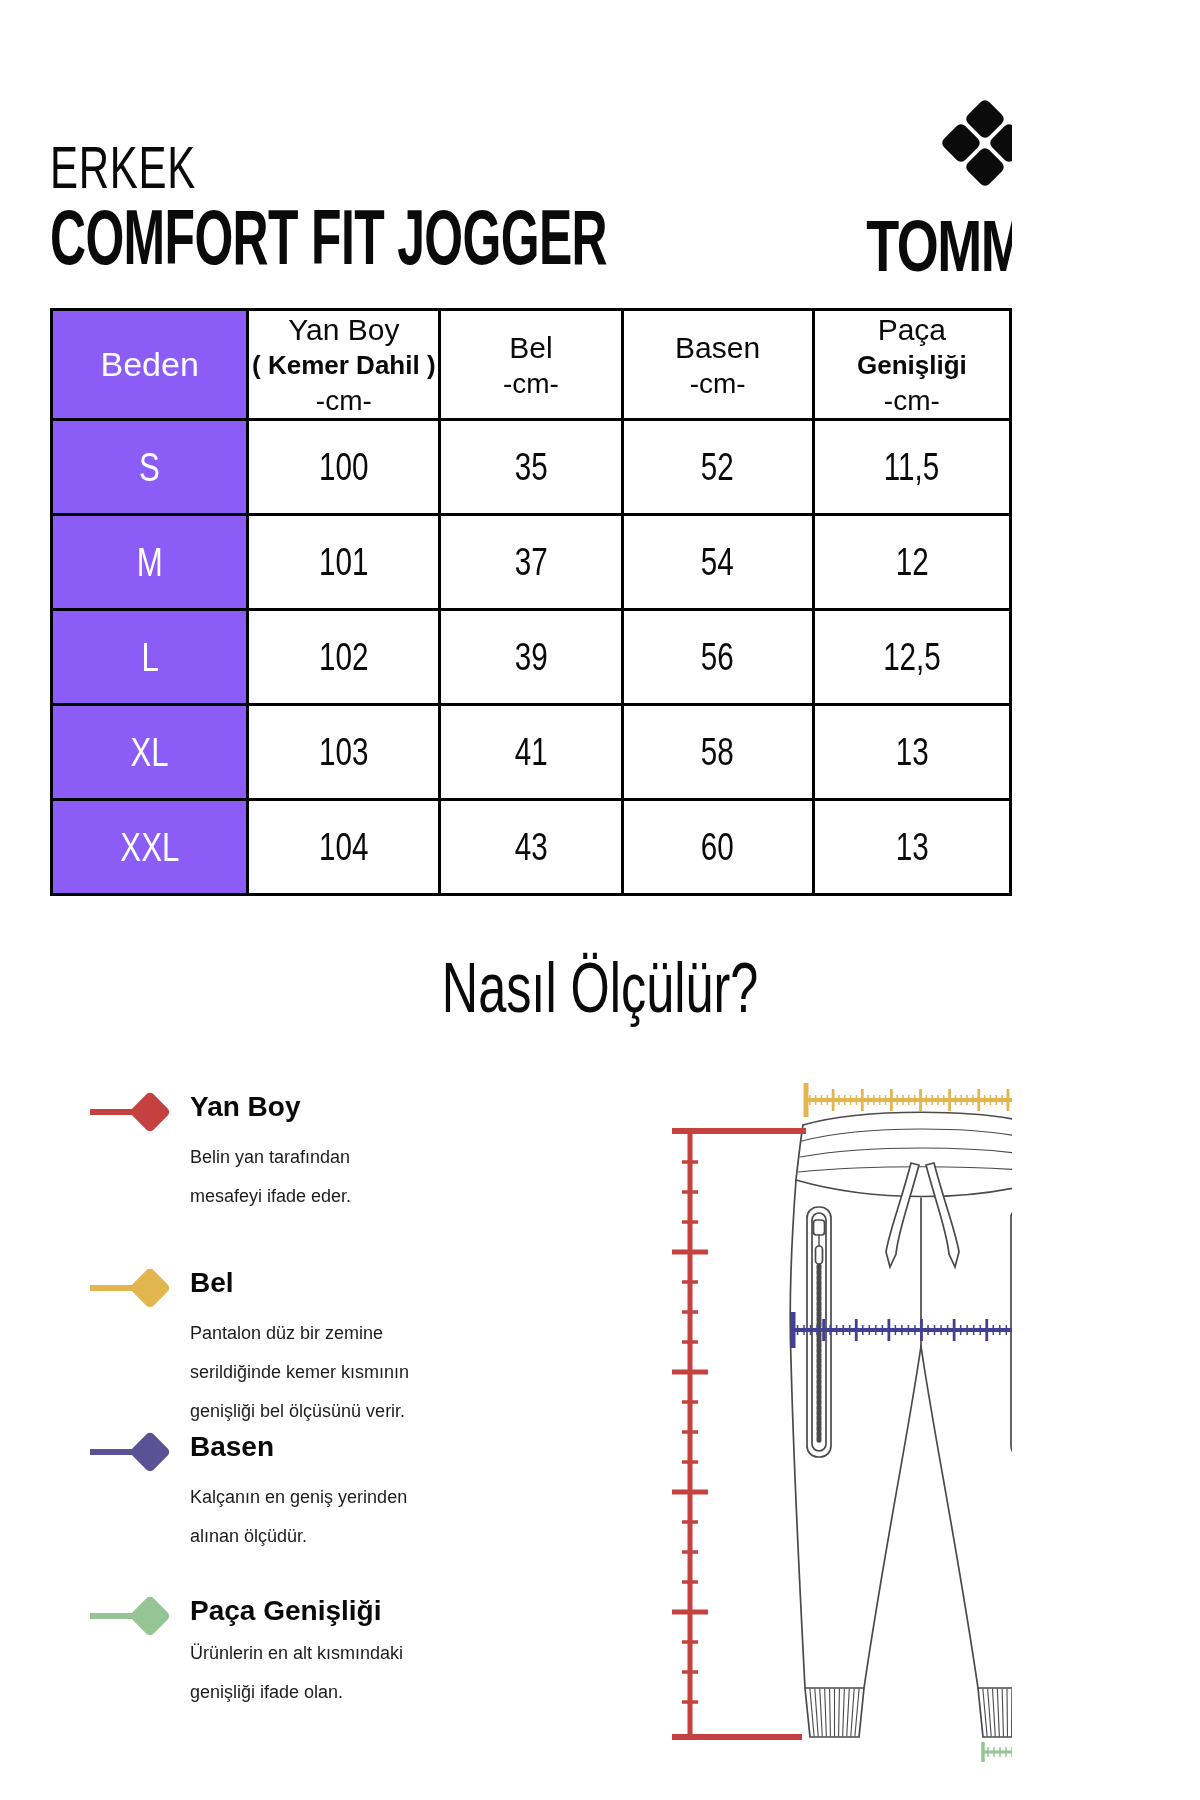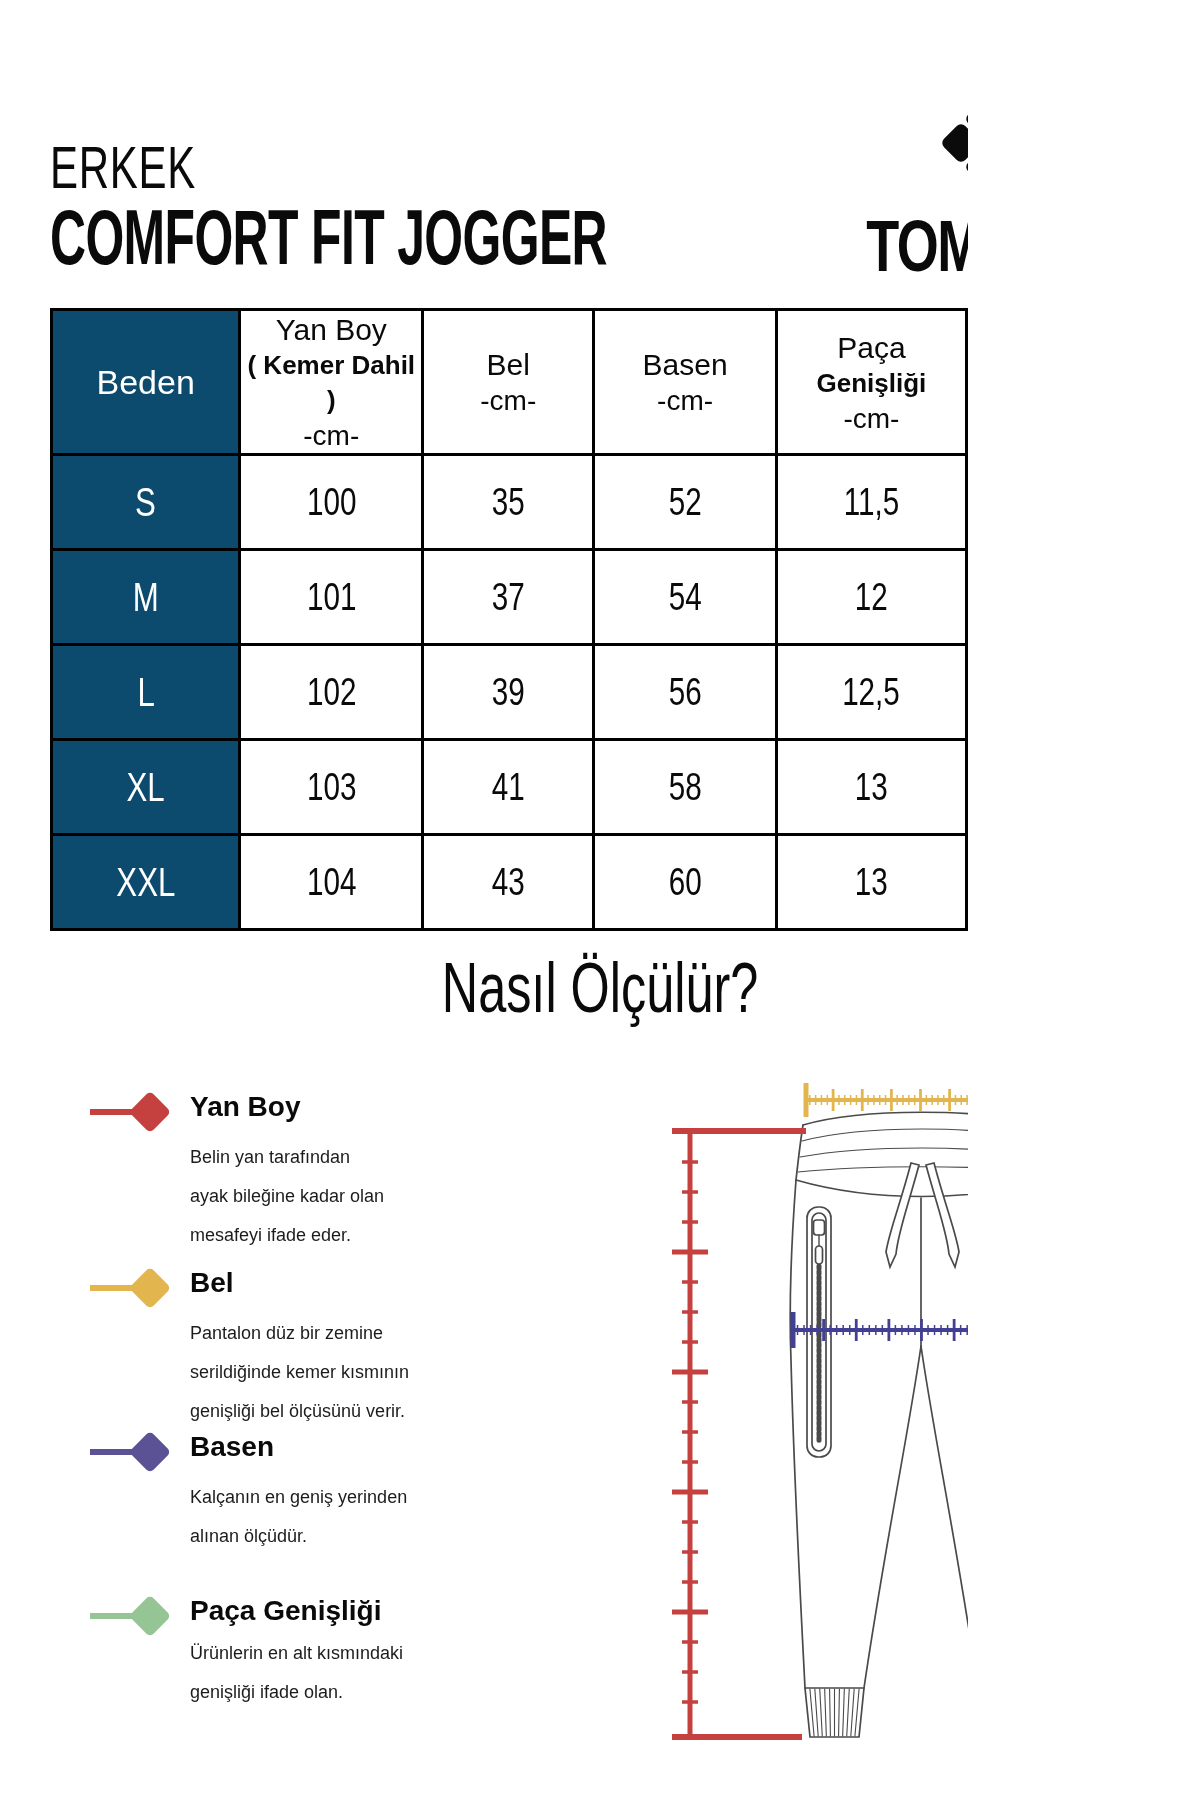--- a/index.html
+++ b/index.html
@@ -1,33 +1,33 @@
 <!DOCTYPE html>
 <html><head>
 <meta charset="utf-8">
 <style>
   html,body{margin:0;padding:0;background:#fff;}
   .page{position:relative;width:968px;height:1800px;background:#fff;overflow:hidden;
-        font-family:"Liberation Sans", sans-serif;color:#0a0a0a;}
+        font-family:"Liberation Sans", sans-serif;color:#0a0a0a;padding-left:44px;}
   .abs{position:absolute;}
 
   
   .t-cat{left:50px;top:138px;font-size:60px;font-weight:400;line-height:1;
          transform:scaleX(.70);transform-origin:left top;letter-spacing:1px;white-space:nowrap;}
   .t-prod{left:50px;top:198px;font-size:78px;font-weight:700;line-height:1;
           transform:scaleX(.64);transform-origin:left top;letter-spacing:-1px;white-space:nowrap;}
   .t-brand{left:820px;top:210px;width:370px;text-align:center;font-size:72px;font-weight:700;
            line-height:1;transform:scaleX(.75);transform-origin:center top;letter-spacing:-2px;white-space:nowrap;}
   .t-heading{left:0;top:952px;width:1200px;text-align:center;font-size:70px;font-weight:400;
              line-height:1.05;transform:scaleX(.72);transform-origin:center top;white-space:nowrap;}
 
   
   .size-table{left:50px;top:308px;border-collapse:collapse;table-layout:fixed;}
   .size-table td,.size-table th{border:3px solid #000;text-align:center;vertical-align:middle;padding:0;}
-  .size-table .size-col{background:#0c4a6e;color:#fff;border-color:#000;}
+  .size-table .size-col{background:#8b5cf6;color:#fff;border-color:#000;}
   .hc-title{font-size:30px;line-height:37px;font-weight:400;}
   .hc-sub{font-size:26px;line-height:35px;font-weight:700;}
   .hc-unit{font-size:28px;line-height:35px;font-weight:400;}
   .corner{font-size:34px;color:#fff;font-weight:400;}
   .cx{display:inline-block;transform:scaleX(.78);transform-origin:center;}
   .cell-num{font-size:38px;font-weight:400;}
   .cell-size{font-size:40px;font-weight:400;color:#fff;}
 
   
   .lg-title{font-size:28px;font-weight:700;line-height:32px;}
@@ -128,21 +128,20 @@
   <div class="abs t-heading">Nasıl Ölçülür?</div>
 
   <svg class="abs" style="left:88px;top:1082px" width="90" height="60" viewBox="0 0 90 60">
     <line x1="2" y1="30" x2="62" y2="30" stroke-width="6" stroke="#c44140"></line>
     <rect x="47" y="15" width="30" height="30" rx="5" transform="rotate(45 62 30)" fill="#c44140"></rect>
   </svg>
   <div class="abs legend-text" style="left:190px;top:1091px">
     <div class="lg-title">Yan Boy</div>
     <div style="margin-top:15px">
       <div class="lg-line">Belin yan tarafından</div>
-      <div class="lg-line">ayak bileğine kadar olan</div>
       <div class="lg-line">mesafeyi ifade eder.</div>
     </div>
   </div>
 
   <svg class="abs" style="left:88px;top:1258px" width="90" height="60" viewBox="0 0 90 60">
     <line x1="2" y1="30" x2="62" y2="30" stroke-width="6" stroke="#e2b54e"></line>
     <rect x="47" y="15" width="30" height="30" rx="5" transform="rotate(45 62 30)" fill="#e2b54e"></rect>
   </svg>
   <div class="abs legend-text" style="left:190px;top:1267px">
     <div class="lg-title">Bel</div>

